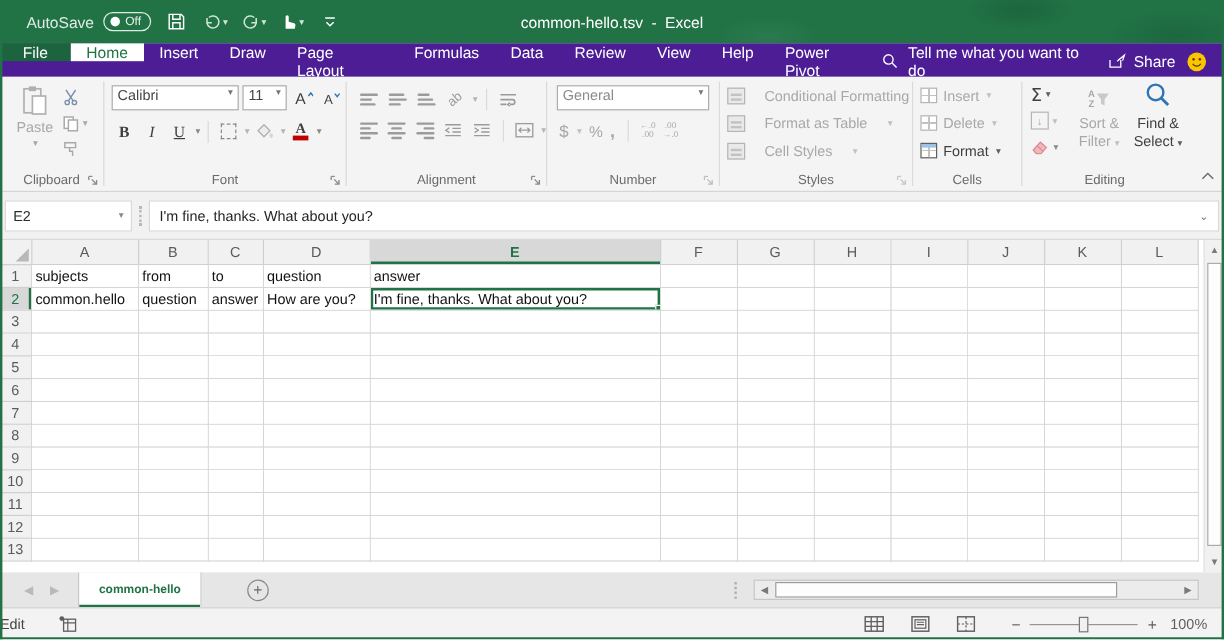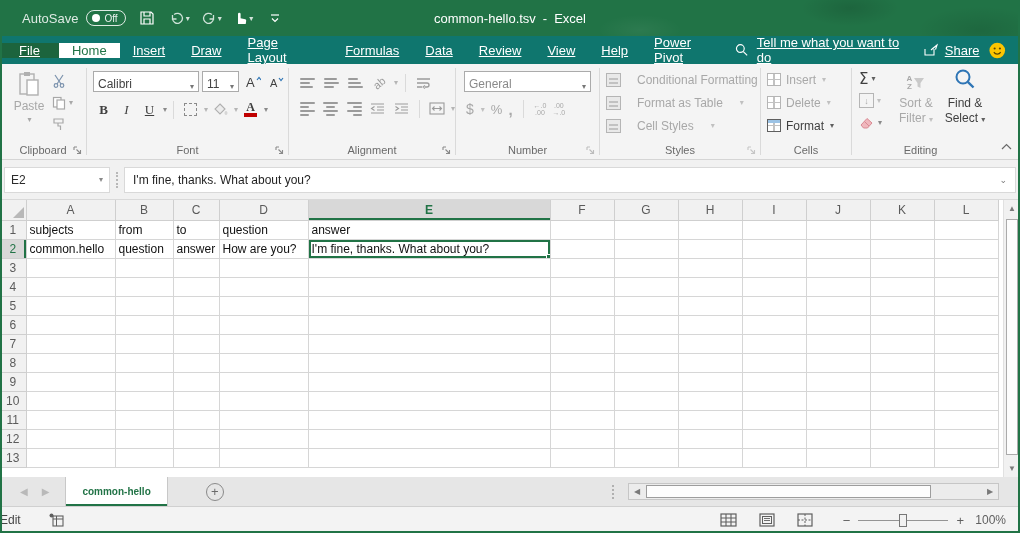--- a/index.html
+++ b/index.html
@@ -22,21 +22,21 @@
   .qat-btn { display:flex; align-items:center; justify-content:center; width:22px; height:26px; }
   .dd { font-size:8px; color:rgba(255,255,255,.8); margin-left:1px; }
   .tb-title { position:absolute; left:0; right:0; top:0; height:36px; display:flex; align-items:center; justify-content:center; font-size:13px; color:#fff; z-index:1; }
   .tb-title .sep { margin:0 7px; }
   .tb-right { position:absolute; right:0; top:0; height:36px; display:flex; align-items:center; z-index:2; }
   .user-name { font-size:13px; color:#fff; margin-right:22px; }
   .win-btn { width:34px; height:36px; display:flex; align-items:center; justify-content:center; }
   .rdo-btn { margin-right:14px; }
 
   
-  .tabsrow { height:28px; background:#0f766e; display:flex; align-items:center; color:#fff; font-size:13px;text-decoration:underline; }
+  .tabsrow { height:28px; background:#4c1d95; display:flex; align-items:flex-start; color:#fff; font-size:13px; }
   .tab { padding:0 13px; display:flex; align-items:center; cursor:default; }
   .tab.file { padding:0 19px; background:#1c643d; }
   .tab.selected { background:#fff; color:#217346; }
   .tabs-right { margin-left:auto; display:flex; align-items:center; gap:10px; padding-right:14px; }
   .tellme { display:flex; align-items:center; gap:8px; font-size:13px; }
   .share { display:flex; align-items:center; gap:6px; font-size:13px; }
 
   
   .ribbon { height:96px; background:#f4f4f4; border-bottom:1px solid #d5d5d5; display:flex; align-items:stretch; position:relative; }
   .rgroup { position:relative; flex:none; padding-top:4px; }
@@ -49,21 +49,21 @@
 
   
   .g-clipboard { width:86px; }
   .paste-big { position:absolute; left:8px; top:7px; width:42px; height:66px; display:flex; flex-direction:column; align-items:center; gap:2px; color:#a8a8a8; }
   .clip-col { position:absolute; left:52px; top:8px; display:flex; flex-direction:column; gap:5px; }
   .clip-col .row { display:flex; align-items:center; gap:2px; height:17px; }
 
   
   .g-font { width:201px; }
   .f-row1 { display:flex; align-items:center; gap:3px; padding:3px 0 0 6px; }
-  .combo { background:#fff; border:1px solid #ababab; height:21px; display:flex; align-items:flex-end; padding:0 4px; font-size:12px; color:#444; }
+  .combo { background:#fff; border:1px solid #ababab; height:21px; display:flex; align-items:flex-start; padding:0 4px; font-size:12px; color:#444; }
   .combo .dd2 { margin-left:auto; font-size:8px; color:#777; padding-left:4px; }
   .font-name { width:106px; }
   .font-size { width:37px; }
   .fbtn { width:21px; height:21px; display:flex; align-items:center; justify-content:center; }
   .f-row2 { display:flex; align-items:center; gap:2px; padding:7px 0 0 6px; }
   .bld { font-weight:bold; font-size:13px; font-family:"Liberation Serif",serif; }
   .ita { font-style:italic; font-size:13px; font-family:"Liberation Serif",serif; }
   .und { text-decoration:underline; font-size:13px; font-family:"Liberation Serif",serif; }
   .vdiv2 { width:1px; height:18px; background:#dadada; margin:0 4px; }
   .borders-ic { width:13px; height:13px; border:1px dashed #8a8a8a; }

